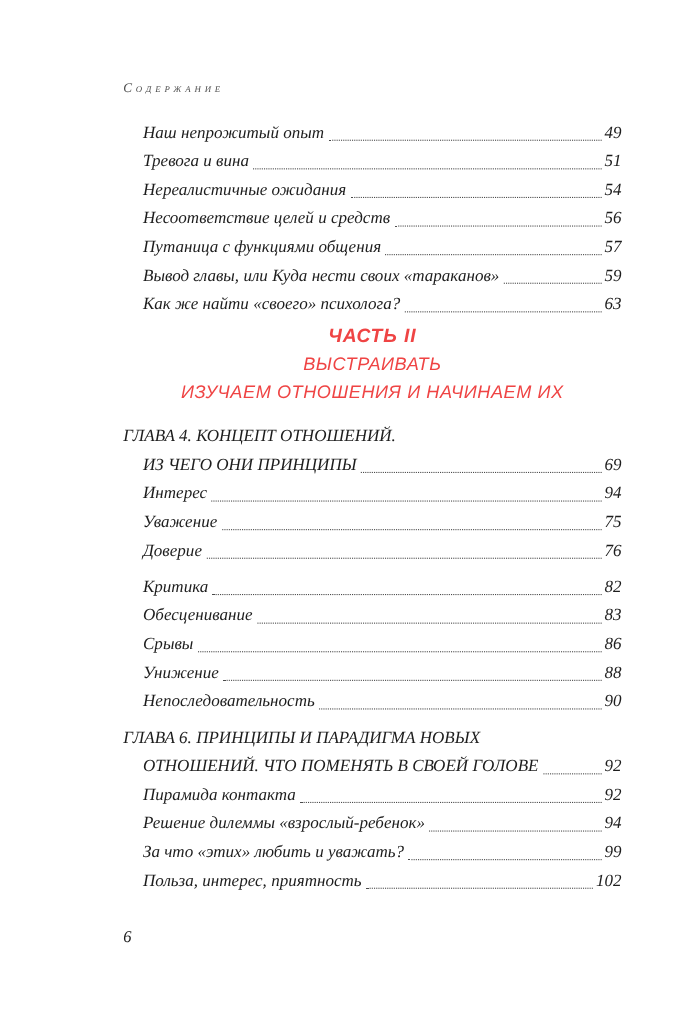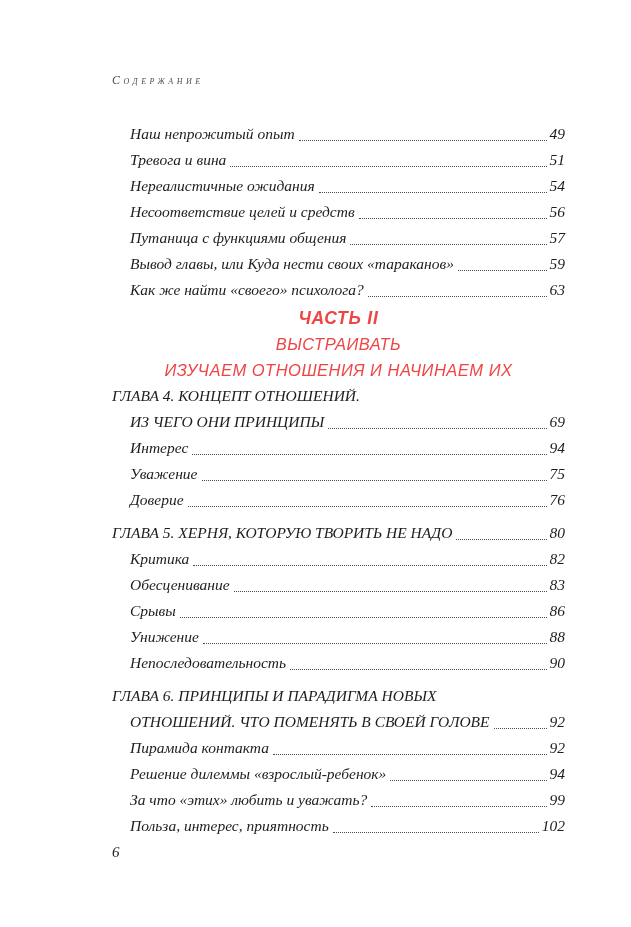--- a/index.html
+++ b/index.html
@@ -15,21 +15,21 @@
     padding: 74px 66px 0 112px;
     font-style: italic;
   }
   .running-head {
     font-size: 12px;
     line-height: 13px;
     font-variant: small-caps;
     letter-spacing: 3.5px;
     color: #4d4d4d;
   }
-  .toc-section { margin-top: 34px; }
+  .toc-section { margin-top: 21px; }
   .toc-row {
     display: flex;
     align-items: baseline;
     height: 26px;
     font-size: 15.5px;
     line-height: 26px;
     white-space: nowrap;
   }
   .toc-row.sub { padding-left: 18px; }
   .toc-row.turn { padding-left: 18px; }
@@ -53,21 +53,21 @@
     font-weight: 700;
     line-height: 26px;
     letter-spacing: 0.8px;
   }
   .part-title {
     font-size: 16.5px;
     font-weight: 400;
     line-height: 26px;
     letter-spacing: 0.5px;
   }
-  .toc-chapters { }
+  .toc-chapters { margin-top: 14px; }
   .chapter-block + .chapter-block { margin-top: 7px; }
   .folio {
     position: absolute;
     top: 844px; left: 112px;
     font-size: 15px;
     color: #1d1d1d;
   }
 </style>
 </head>
 <body>
@@ -139,25 +139,20 @@
           <span class="toc-dots"></span>
           <span class="toc-page">75</span>
         </div>
         <div class="toc-row sub">
           <span class="toc-label">Доверие</span>
           <span class="toc-dots"></span>
           <span class="toc-page">76</span>
         </div>
       </div>
       <div class="chapter-block">
-        <div class="toc-row chapter">
-          <span class="toc-label">ГЛАВА 5. ХЕРНЯ, КОТОРУЮ ТВОРИТЬ НЕ НАДО</span>
-          <span class="toc-dots"></span>
-          <span class="toc-page">80</span>
-        </div>
         <div class="toc-row sub">
           <span class="toc-label">Критика</span>
           <span class="toc-dots"></span>
           <span class="toc-page">82</span>
         </div>
         <div class="toc-row sub">
           <span class="toc-label">Обесценивание</span>
           <span class="toc-dots"></span>
           <span class="toc-page">83</span>
         </div>

